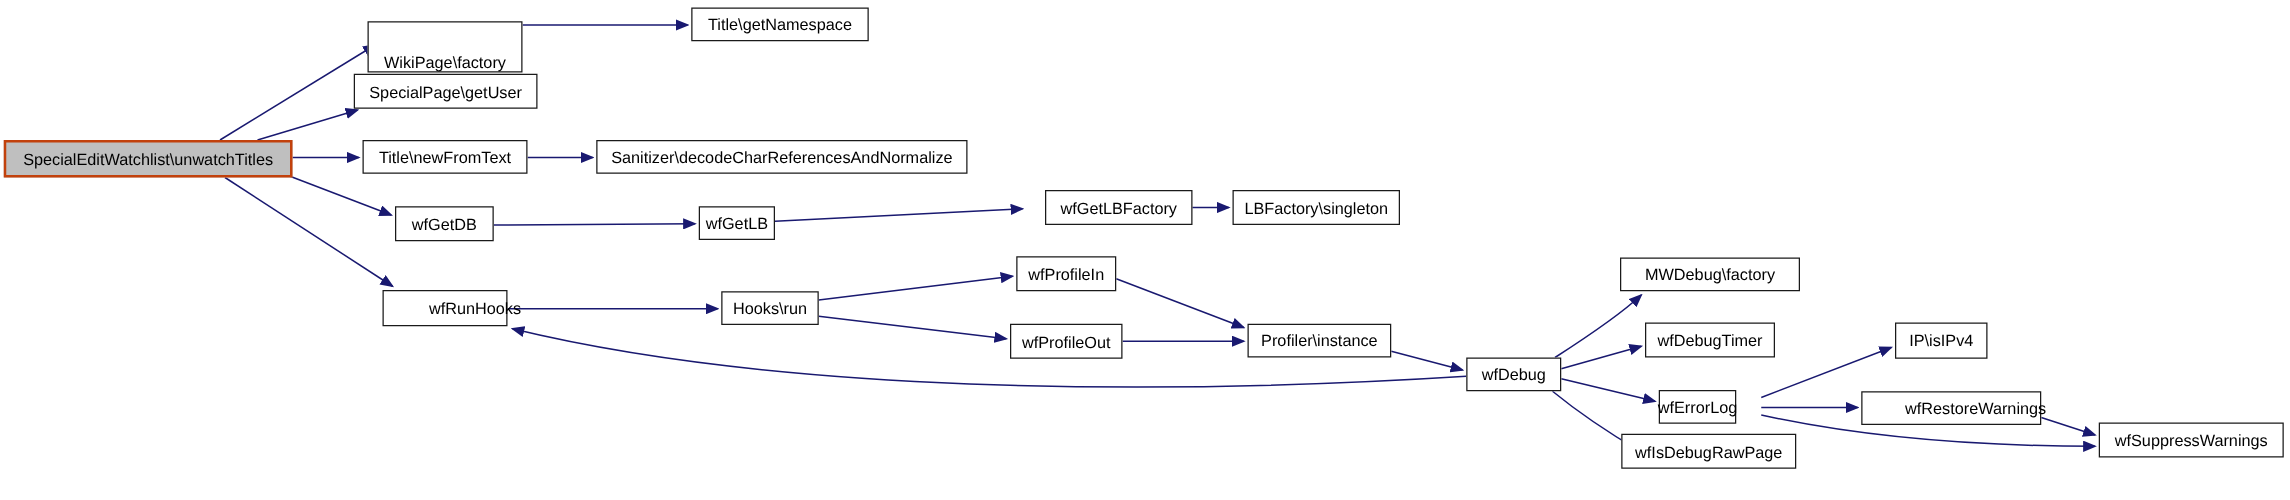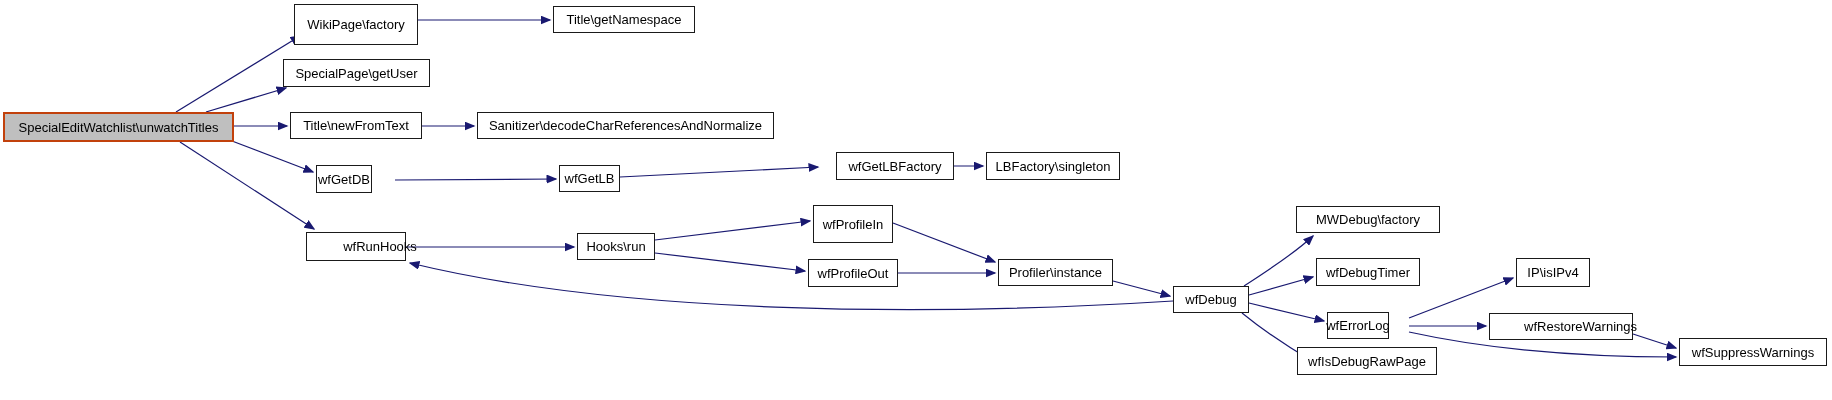--- a/index.html
+++ b/index.html
@@ -86,54 +86,54 @@
         <path d="M1409,318 L1513,278" class="edge" marker-end="url(#arrow)"></path>
         <path d="M1409,326 L1486,326" class="edge" marker-end="url(#arrow)"></path>
         <path d="M1409,332 C1500,352 1600,357 1676,357" class="edge" marker-end="url(#arrow)"></path>
         <path d="M1633,334 L1676,348" class="edge" marker-end="url(#arrow)"></path>
       </g>
   </svg>
   <div class="node-layer">
       <div class="node highlight" style="left: 3px; top: 112px; width: 231px; height: 30px;">
         <span>SpecialEditWatchlist\unwatchTitles</span>
       </div>
-      <div class="node" style="left: 294px; top: 4px; width: 124px; height: 41px;">
+      <div class="node" style="left: 294px; top: 17px; width: 124px; height: 41px; align-items: flex-end;">
         <span>WikiPage\factory</span>
       </div>
       <div class="node" style="left: 553px; top: 6px; width: 142px; height: 27px;">
         <span>Title\getNamespace</span>
       </div>
       <div class="node" style="left: 283px; top: 59px; width: 147px; height: 28px;">
         <span>SpecialPage\getUser</span>
       </div>
       <div class="node" style="left: 290px; top: 112px; width: 132px; height: 27px;">
         <span>Title\newFromText</span>
       </div>
       <div class="node" style="left: 477px; top: 112px; width: 297px; height: 27px;">
         <span>Sanitizer\decodeCharReferencesAndNormalize</span>
       </div>
-      <div class="node" style="left: 316px; top: 165px; width: 56px; height: 28px;">
+      <div class="node" style="left: 316px; top: 165px; width: 79px; height: 28px;">
         <span>wfGetDB</span>
       </div>
       <div class="node" style="left: 559px; top: 165px; width: 61px; height: 27px;">
         <span>wfGetLB</span>
       </div>
       <div class="node" style="left: 821px; top: 152px; width: 118px; height: 28px; margin-left: 15px;">
         <span>wfGetLBFactory</span>
       </div>
       <div class="node" style="left: 986px; top: 152px; width: 134px; height: 28px;">
         <span>LBFactory\singleton</span>
       </div>
       <div class="node" style="left: 306px; top: 232px; width: 100px; height: 29px; padding-left: 48px;">
         <span>wfRunHooks</span>
       </div>
       <div class="node" style="left: 577px; top: 233px; width: 78px; height: 27px;">
         <span>Hooks\run</span>
       </div>
-      <div class="node" style="left: 813px; top: 205px; width: 80px; height: 38px;">
+      <div class="node" style="left: 813px; top: 205px; width: 80px; height: 28px;">
         <span>wfProfileIn</span>
       </div>
       <div class="node" style="left: 808px; top: 259px; width: 90px; height: 28px;">
         <span>wfProfileOut</span>
       </div>
       <div class="node" style="left: 998px; top: 259px; width: 115px; height: 27px;">
         <span>Profiler\instance</span>
       </div>
       <div class="node" style="left: 1173px; top: 286px; width: 76px; height: 27px;">
         <span>wfDebug</span>

